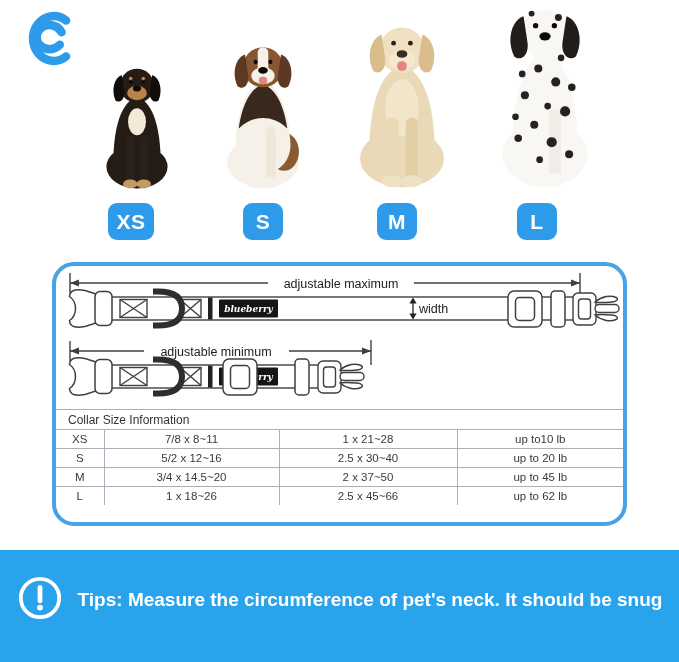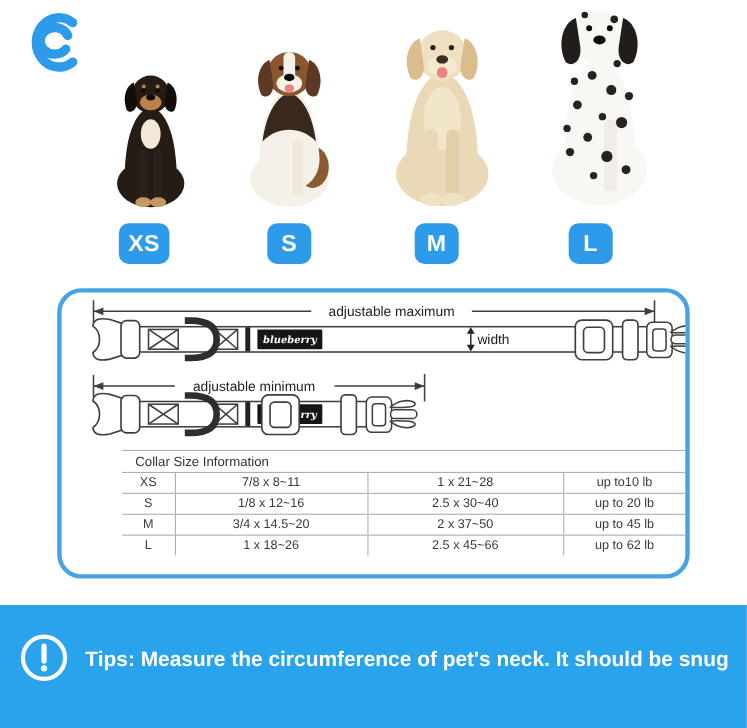--- a/index.html
+++ b/index.html
@@ -21,24 +21,24 @@
     letter-spacing:.5px;
   }
   .badge-xs{left:108px;width:46px;}
   .badge-s{left:243px;width:40px;}
   .badge-m{left:377px;width:40px;}
   .badge-l{left:517px;width:40px;}
   
   .infobox{
     position:absolute;left:52px;top:262px;width:575px;height:264px;
     box-sizing:border-box;border:4px solid #47A3E5;border-radius:22px;
-    background:#fff;overflow:hidden;padding-left:15px;
+    background:#fff;overflow:hidden;
   }
   .collars{display:block;}
-  .table-section{border-top:1px solid #a9b0b7;margin-left:40px;}
+  .table-section{border-top:1px solid #a9b0b7;}
   .table-title{
     font-size:12px;color:#333;padding:3px 0 2px 12px;height:14px;
   }
   table.size-table{
     width:100%;border-collapse:collapse;table-layout:fixed;
     font-size:11.5px;color:#3a3a3a;
   }
   table.size-table td{
     border-top:1px solid #a9b0b7;text-align:center;height:18px;
     padding:0 4px;overflow:hidden;white-space:nowrap;
@@ -257,21 +257,21 @@
       </colgroup>
       <tbody>
       <tr>
         <td>XS</td>
         <td>7/8 x 8~11</td>
         <td>1 x 21~28</td>
         <td>up to10 lb</td>
       </tr>
       <tr>
         <td>S</td>
-        <td>1/8 x 12~16</td>
+        <td>5/2 x 12~16</td>
         <td>2.5 x 30~40</td>
         <td>up to 20 lb</td>
       </tr>
       <tr>
         <td>M</td>
         <td>3/4 x 14.5~20</td>
         <td>2 x 37~50</td>
         <td>up to 45 lb</td>
       </tr>
       <tr>

